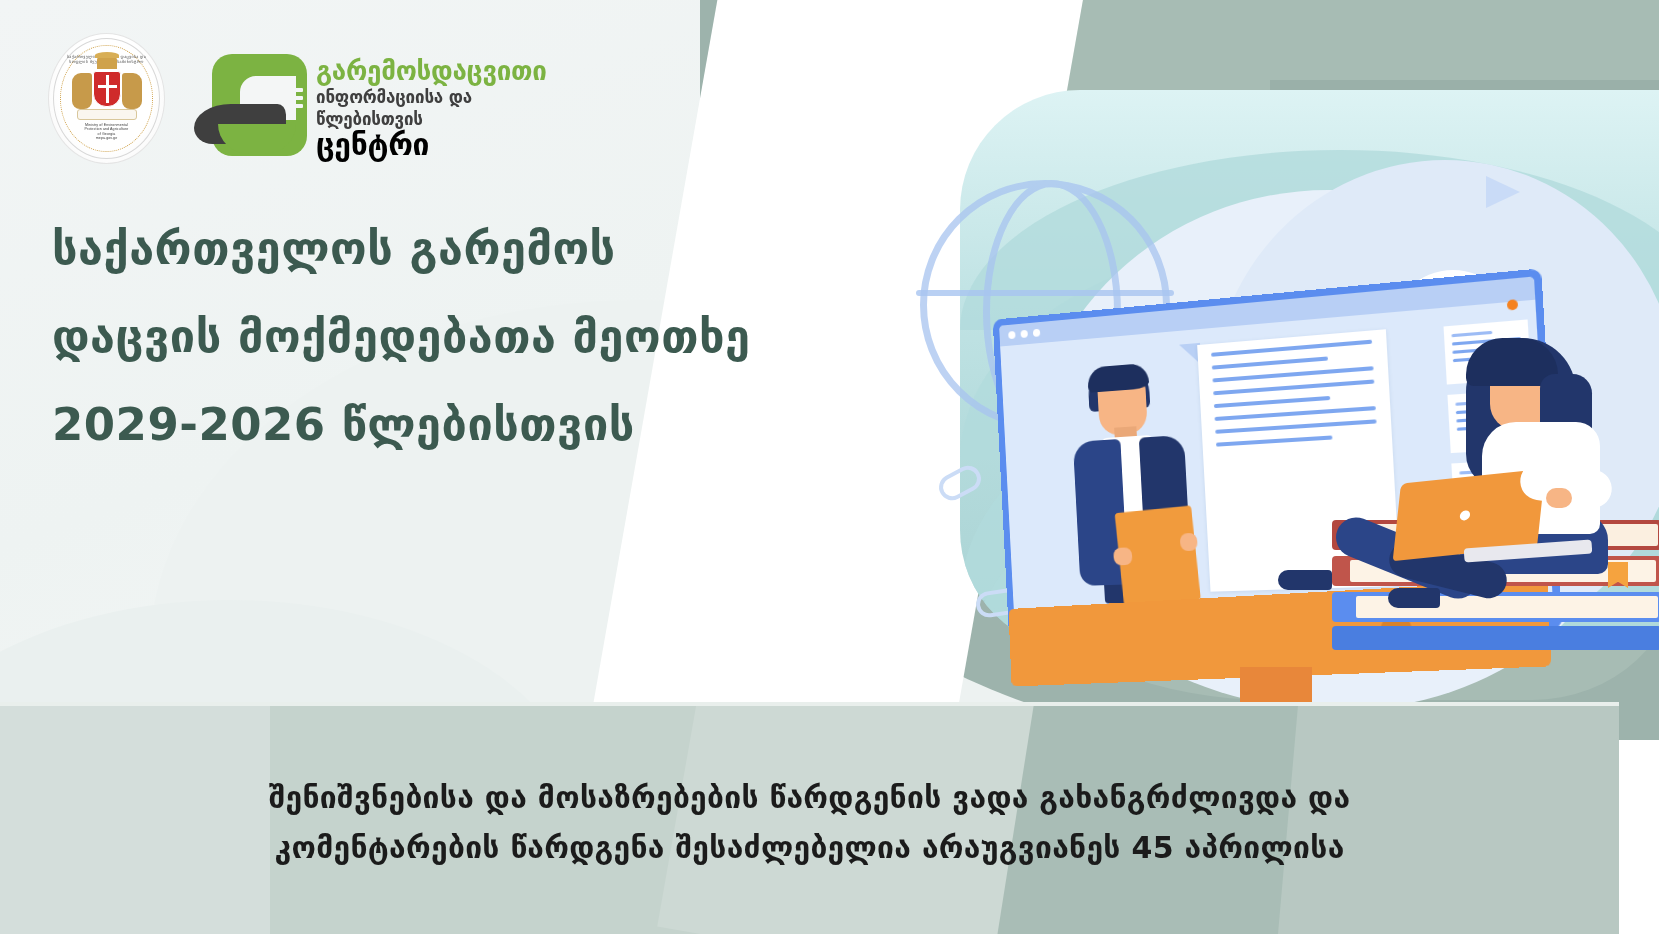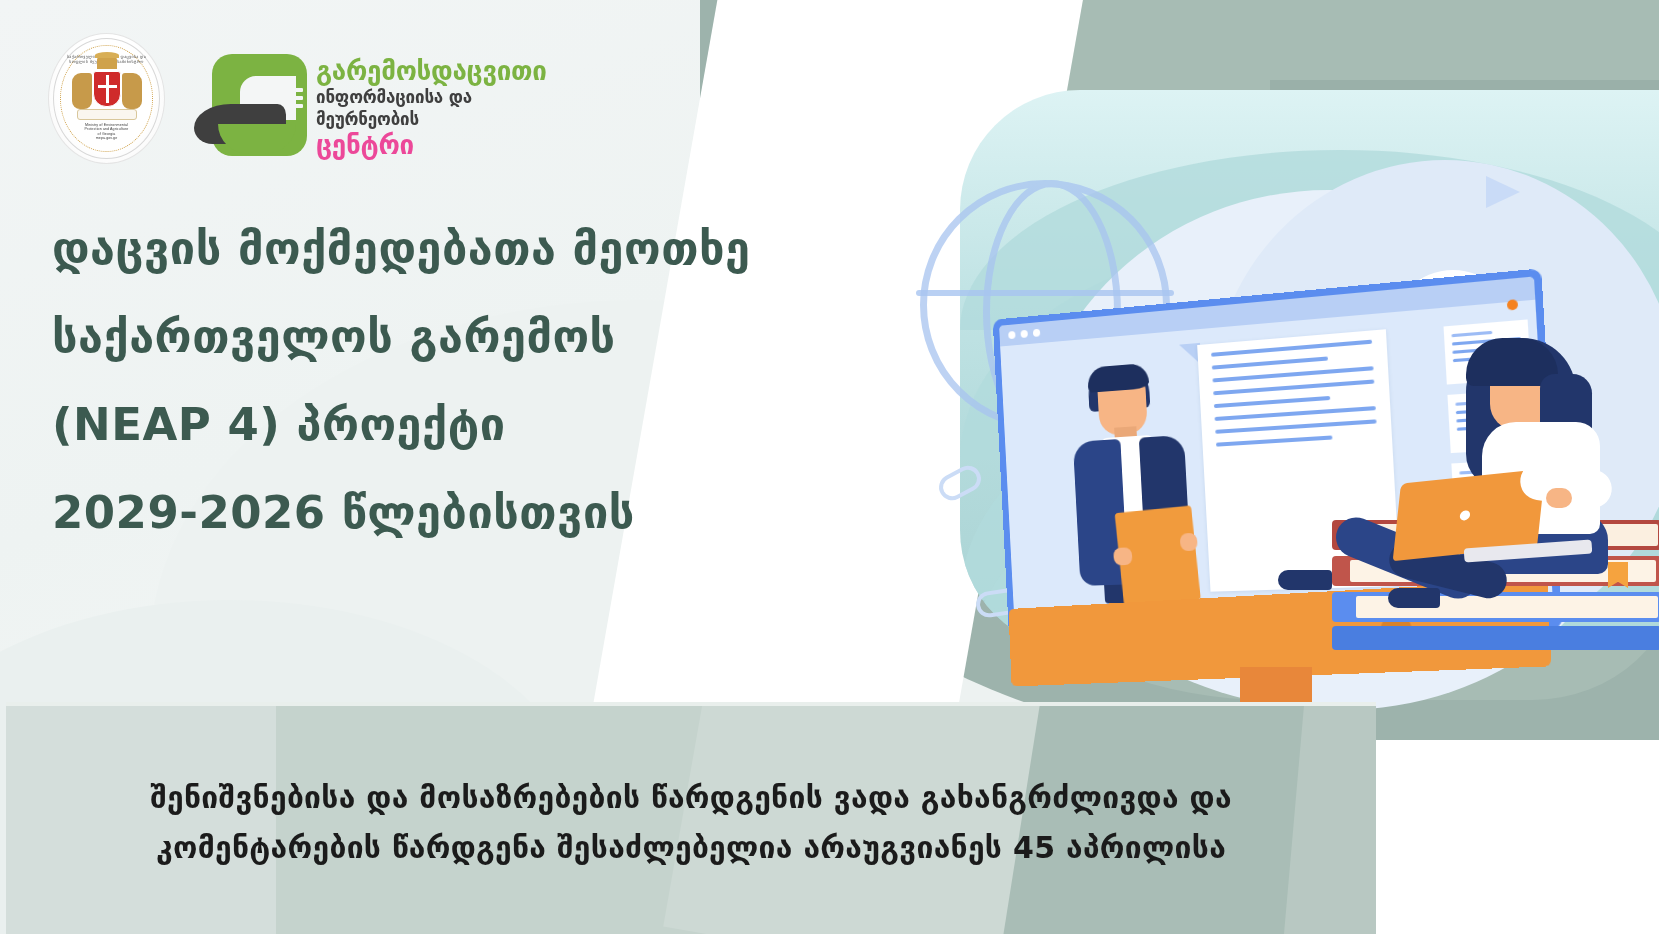--- a/index.html
+++ b/index.html
@@ -137,21 +137,21 @@
     border-radius:60% 14% 0 30% / 90% 40% 0 60%;
   }
   .mark .book-green {
     position:absolute; left:6px; bottom:2px; width:78px; height:30px;
     background:#7cb342;
     border-radius:0 0 40% 40% / 0 0 100% 100%;
   }
   .brand-text { position:absolute; left:104px; top:4px; width:262px; }
   .bt1 { font-size:26px; font-weight:700; color:#7cb342; line-height:30px; letter-spacing:-.3px; }
   .bt2 { font-size:17px; font-weight:700; color:#3f3f3f; line-height:22px; letter-spacing:-.2px; }
-  .bt3 { font-size:26px; font-weight:700; color:#ec4899; line-height:30px; letter-spacing:-.3px; }
+  .bt3 { font-size:30px; font-weight:700; color:#000000; line-height:30px; letter-spacing:-.3px; }
 
   
   .title {
     position:absolute; left:52px; top:205px; width:760px;
     color:#3c5a50;
     font-size:45px; font-weight:700; line-height:88px;
     letter-spacing:.5px;
   }
   .title .ln { display:block; white-space:nowrap; }
 
@@ -291,26 +291,25 @@
     background:#e8e8ee; border-radius:4px; transform:rotate(-4deg);
   }
 
   .plane { position:absolute; left:290px; top:238px; width:0; height:0;
     border-left:26px solid #b7cdf4; border-top:13px solid transparent; border-bottom:13px solid transparent; opacity:.9; }
   .plane2 { position:absolute; left:606px; top:56px; width:0; height:0;
     border-left:34px solid #c6d8f7; border-top:16px solid transparent; border-bottom:16px solid transparent; opacity:.85; }
 
   
   .banner {
-    position:absolute; left:0; bottom:0; width:1370px; height:232px;
+    position:absolute; left:0; bottom:0; width:1619px; height:232px;
     background:#c5d3cd;
     border-top:4px solid #e9efec;
     display:flex; flex-direction:column; align-items:center; justify-content:center;
     overflow:hidden;
-    margin-left:6px;
   }
   .banner .tint1 {
     position:absolute; left:0; top:0; width:270px; height:232px; background:#d4dedb;
   }
   .banner .tint2 {
     position:absolute; left:680px; top:-40px; width:430px; height:300px;
     background:#cdd9d4; transform:rotate(10deg);
   }
   .banner .tint3 {
     position:absolute; left:1020px; top:-60px; width:360px; height:320px;
@@ -381,29 +380,28 @@
       <div class="bars">
           <i></i>
           <i></i>
           <i></i>
         </div>
       <div class="book-dark"></div>
       <div class="book-green"></div>
     </div>
     <div class="brand-text">
       <div class="bt1">გარემოსდაცვითი</div>
-      <div class="bt2">ინფორმაციისა და მეურნეობის</div>
+      <div class="bt2">ინფორმაციისა და წლებისთვის</div>
       <div class="bt3">ცენტრი</div>
     </div>
   </div>
 
   <div class="title">
+    <span class="ln">საქართველოს გარემოს</span>
     <span class="ln">დაცვის მოქმედებათა მეოთხე</span>
-    <span class="ln">საქართველოს გარემოს</span>
-    <span class="ln">(NEAP 4) პროექტი</span>
     <span class="ln">2029-2026 წლებისთვის</span>
   </div>
 
   <div class="illus">
     <div class="oval-bg"></div>
     <div class="oval-bg2"></div>
 
     <div class="globe"></div>
     <div class="globe-line"></div>
     <div class="clip1"></div>

